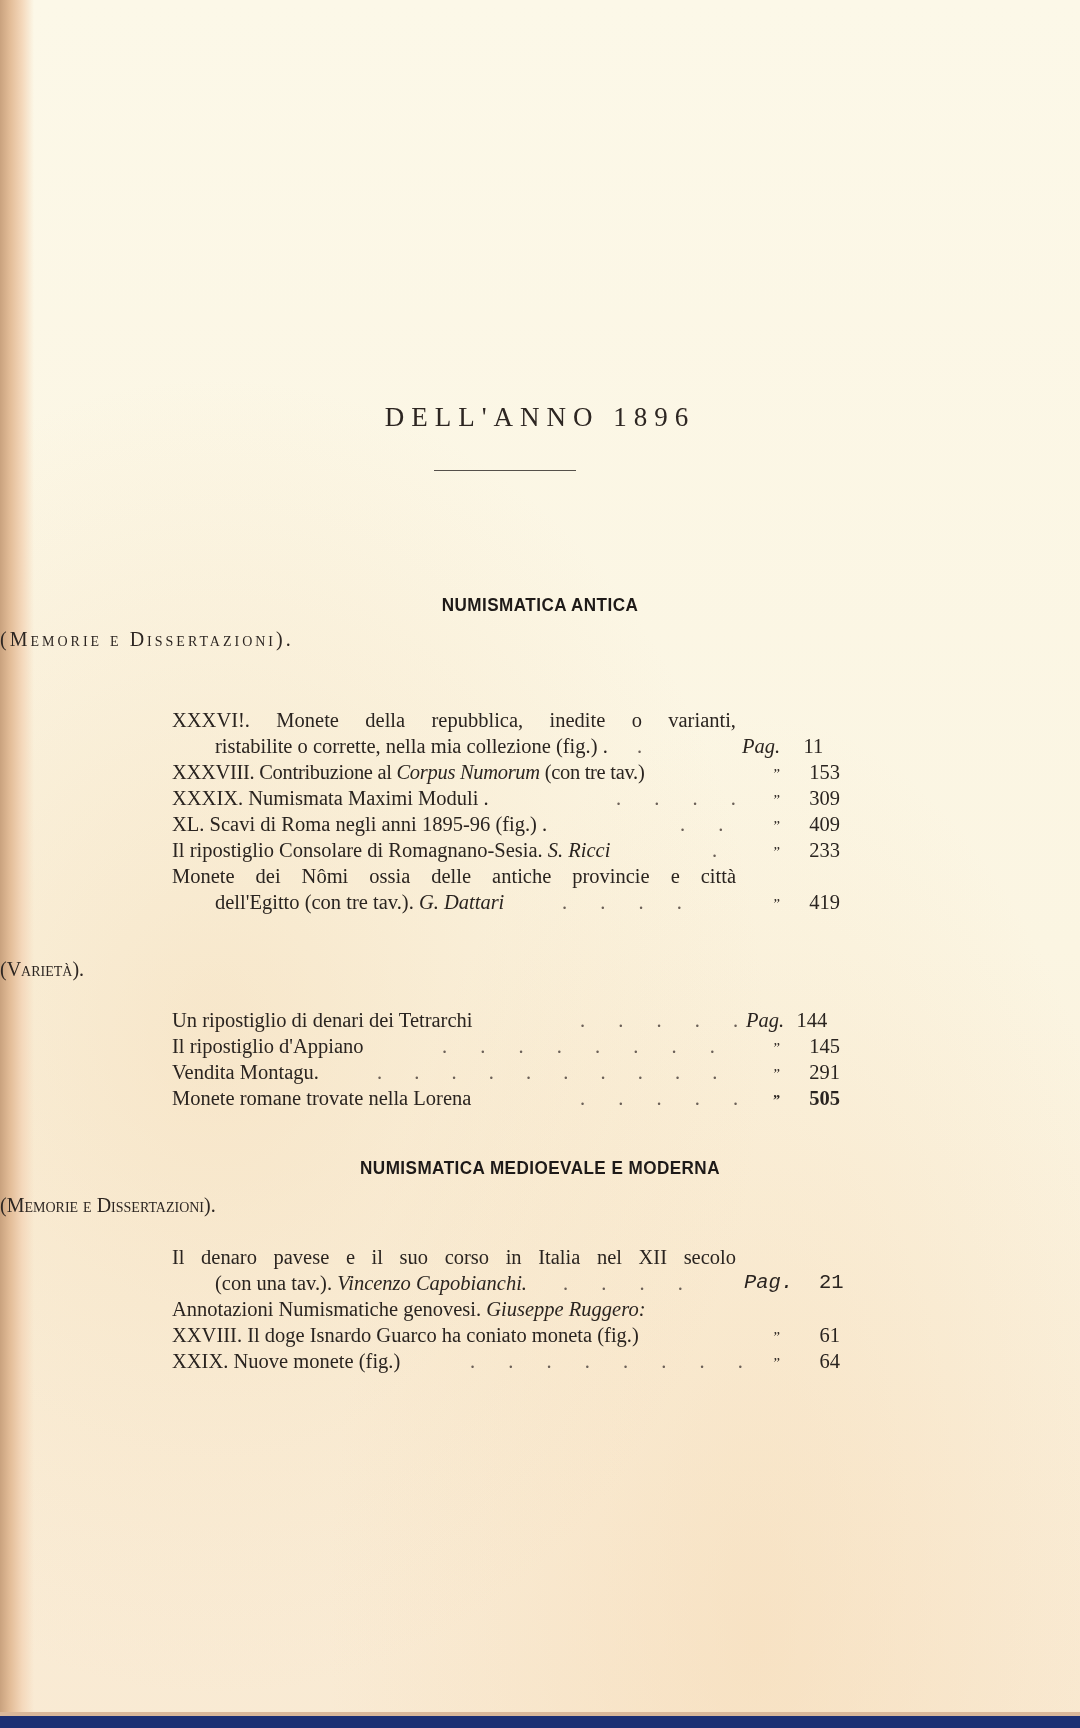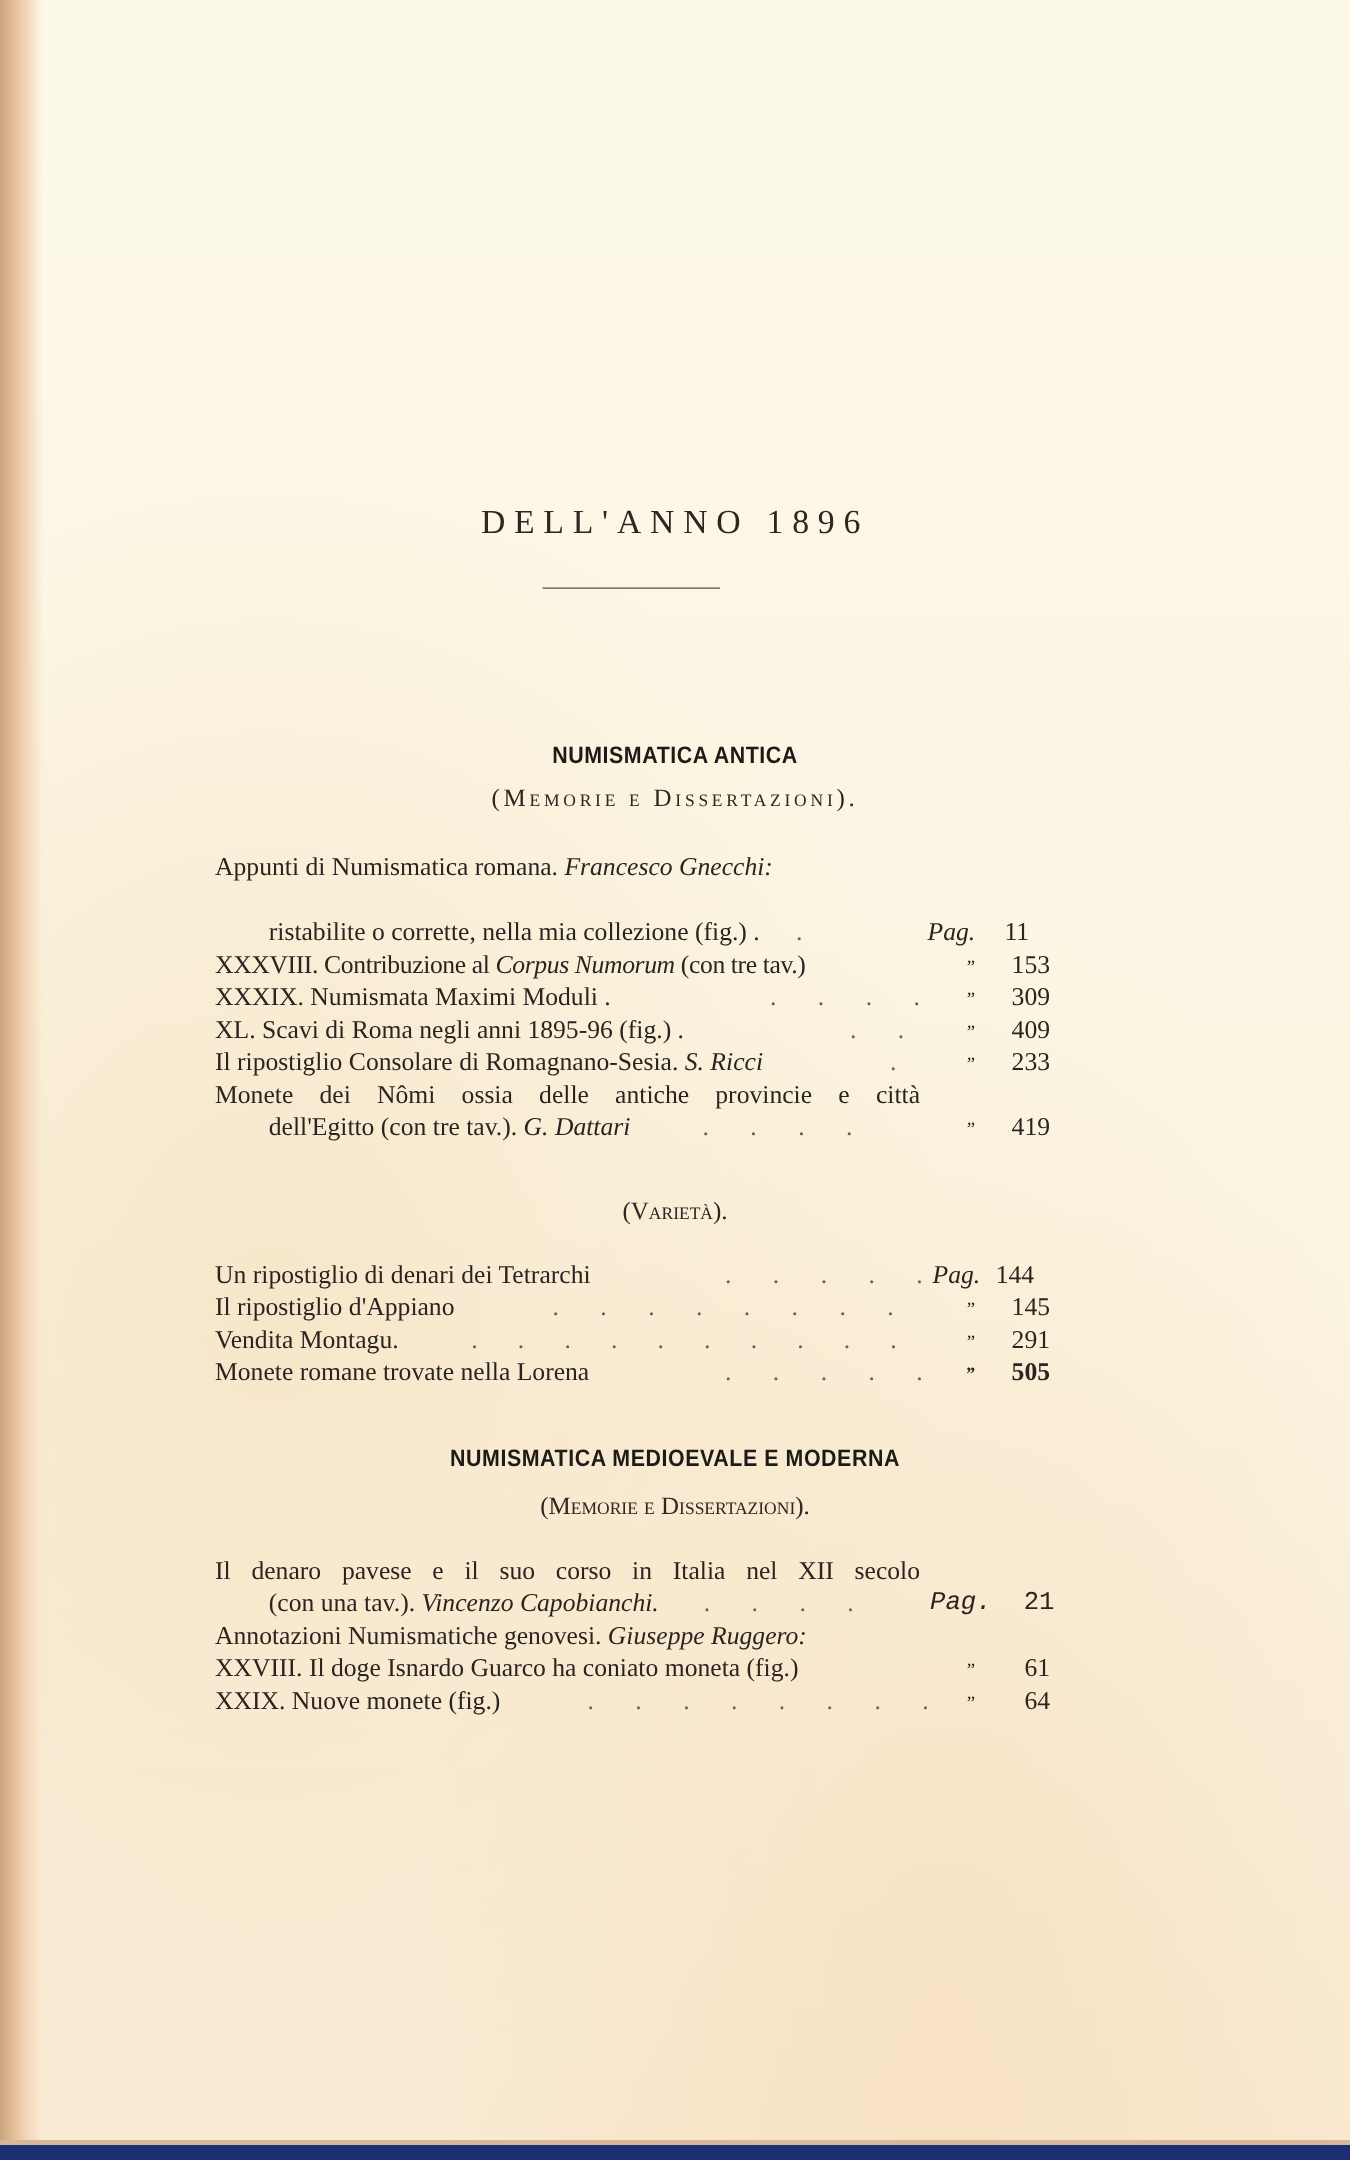--- a/index.html
+++ b/index.html
@@ -40,21 +40,21 @@
     border-top: 1px solid #55504a;
   }
 
   .section-head {
     position: absolute; left: 0; width: 1080px; text-align: center;
     font-family: "Liberation Sans", "DejaVu Sans", sans-serif;
     font-weight: bold; font-size: 19px; letter-spacing: 0.5px; color: #1e1a18;
     transform: scaleX(0.9);
   }
   .section-sub {
-    position: absolute; left: 0; width: 1080px; text-align: center;
+    position: absolute; left: 0; width: 1080px; text-align: left;
     font-size: 20px; font-variant: small-caps; color: #2d2622;
   }
   .spaced { letter-spacing: 3px; }
 
   .entry {
     position: absolute; left: 172px; width: 660px; height: 26px;
     font-size: 20.5px; line-height: 26px; white-space: nowrap; color: #2a2420;
   }
   .entry.indent { left: 215px; width: 617px; }
   .entry.justify { text-align: justify; text-align-last: justify; }
@@ -74,24 +74,21 @@
 
 <div class="page">
   <div class="spine"></div>
 
   <div class="title title-sub">DELL'ANNO 1896</div>
   <div class="rule"></div>
 
   <div class="section-head" style="top:594px;">NUMISMATICA ANTICA</div>
   <div class="section-sub spaced" style="top:628px;">(Memorie e Dissertazioni).</div>
 
-  <div class="entry" style="top:681px;">
-    <span>Appunti di Numismatica romana.</span>
-    <i>Francesco Gnecchi:</i>
-  </div>
+  <div class="entry justify" style="top:707px; width:564px;">XXXVI!. Monete della repubblica, inedite o varianti,</div>
   <div class="entry indent" style="top:733px;">
     <span>ristabilite o corrette, nella mia collezione (fig.) .</span>
     <span class="dots" style="margin-left:24px;">.</span>
   </div>
   <div class="ref" style="top:733px; left:742px;">
     <span class="pag">Pag.</span>
     <span class="num" style="width:38px;">11</span>
   </div>
 
   <div class="entry" style="top:759px; letter-spacing:-0.3px;">

